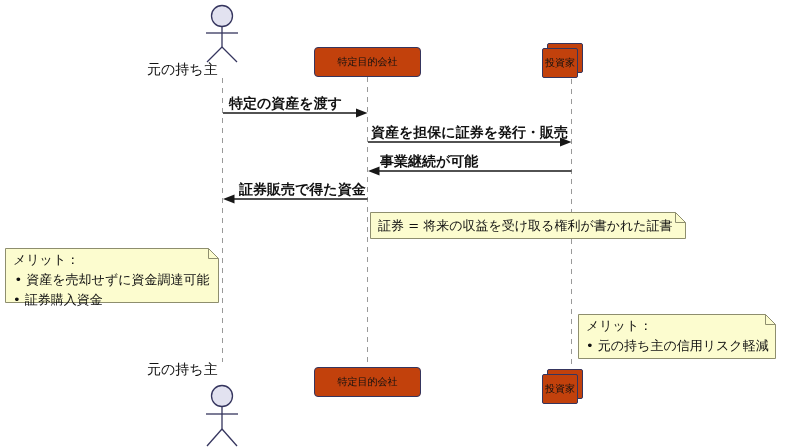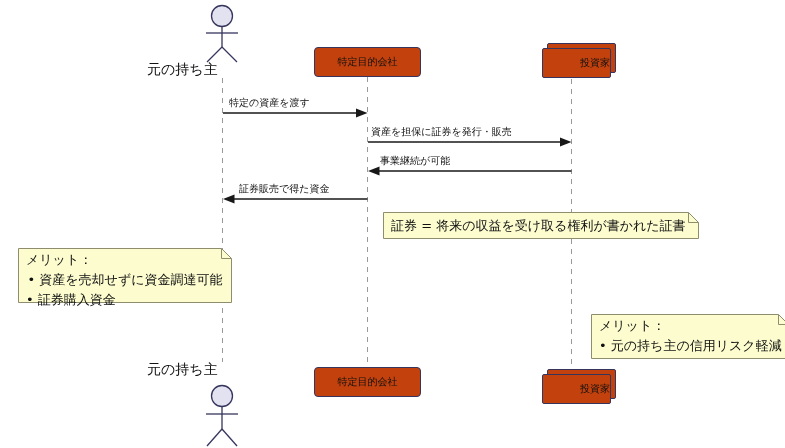--- a/index.html
+++ b/index.html
@@ -17,35 +17,35 @@
     position:absolute;
     box-sizing:border-box;
     background:#c2410c;
     border:1.5px solid #35355e;
     border-radius:4px;
     display:flex;align-items:center;justify-content:center;
     font-size:10px;line-height:1;white-space:nowrap;
     z-index:2;
   }
   .collection{position:absolute;z-index:2;}
-  .collection .pbox{position:absolute;border-radius:2px;width:69px;height:30px;justify-content:flex-end;}
+  .collection .pbox{position:absolute;border-radius:2px;width:36px;height:30px;}
   .collection .back{left:5px;top:0;}
   .collection .front{left:0;top:5px;}
   
   .alabel{
     position:absolute;width:150px;
     font-size:14px;line-height:17px;white-space:nowrap;z-index:2;
   }
   
   .mlabel{
-    position:absolute;font-size:10px;line-height:16px;
-    white-space:nowrap;z-index:2;
+    position:absolute;font-size:14px;line-height:16px;
+    white-space:nowrap;z-index:2;font-weight:bold;
   }
   
-  .note{position:absolute;z-index:3;margin-left:13px;}
+  .note{position:absolute;z-index:3;}
   .note svg{position:absolute;left:0;top:0;}
   .note .note-text{
     position:relative;z-index:1;
     padding:3px 8px;
     font-size:13px;line-height:17px;white-space:nowrap;
   }
   .note.single .note-text{padding-top:5px;}
 </style>
 </head>
 <body>

